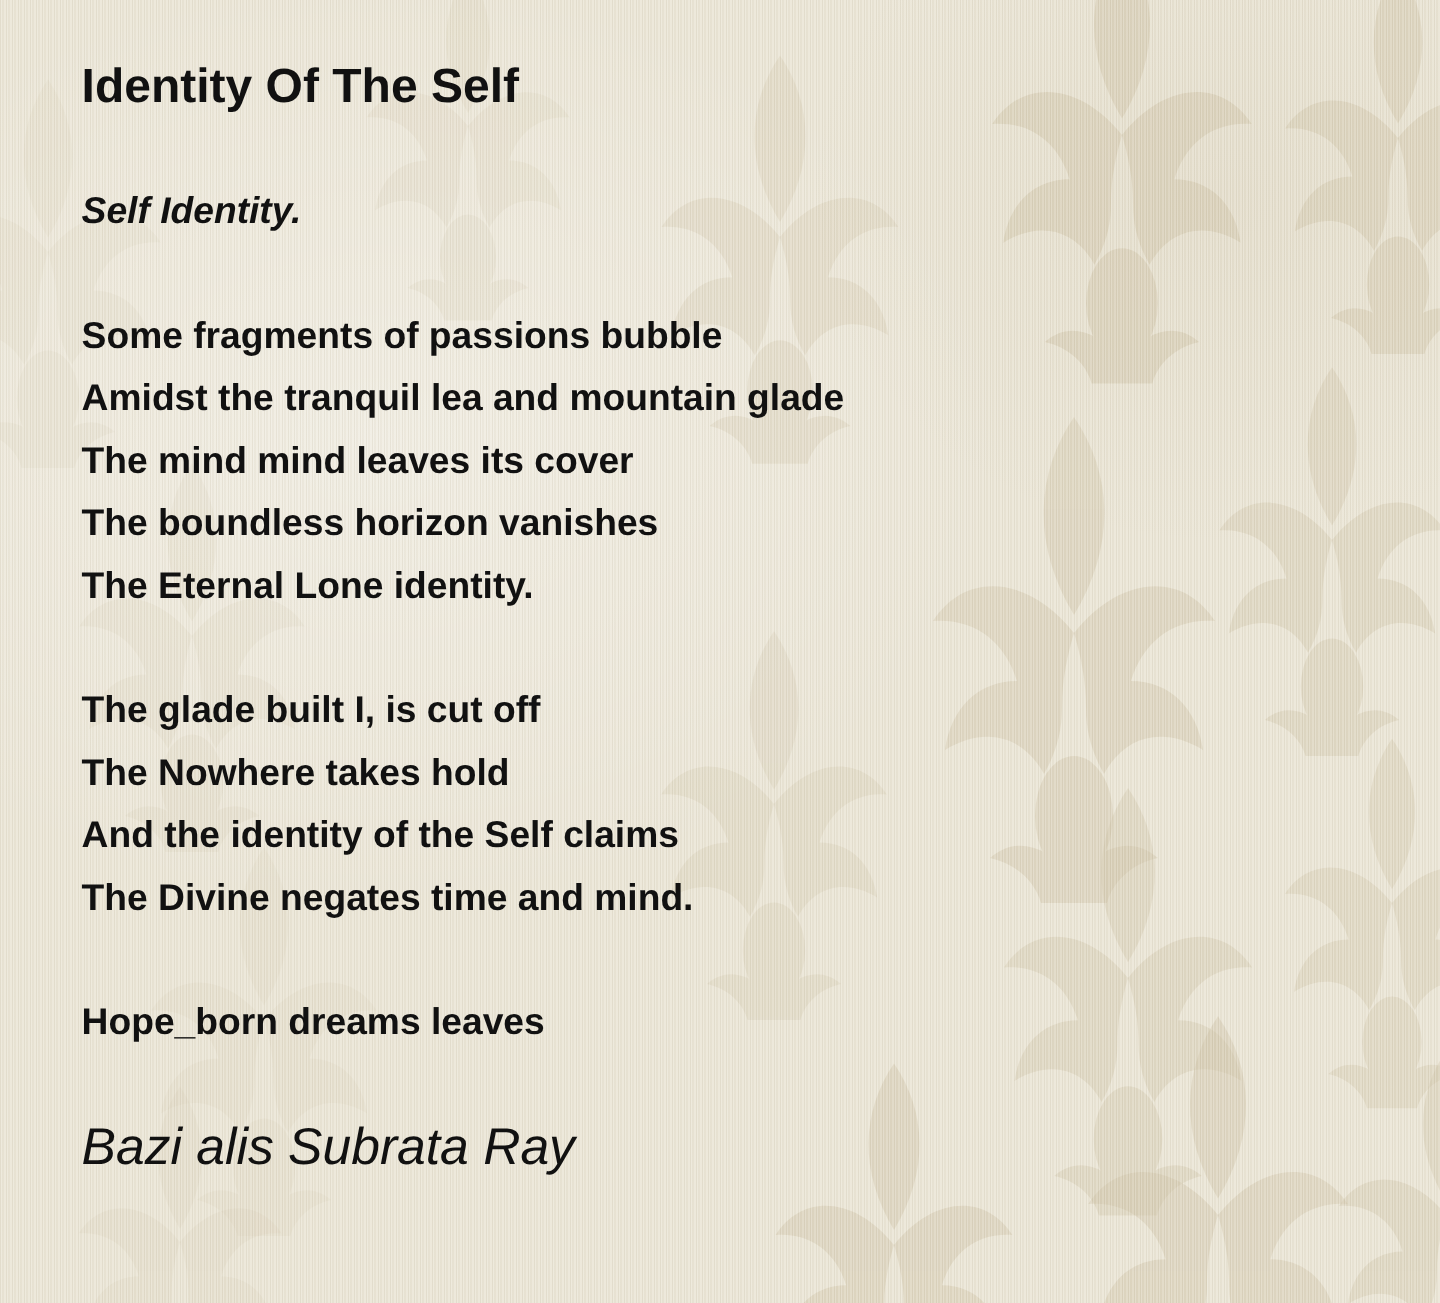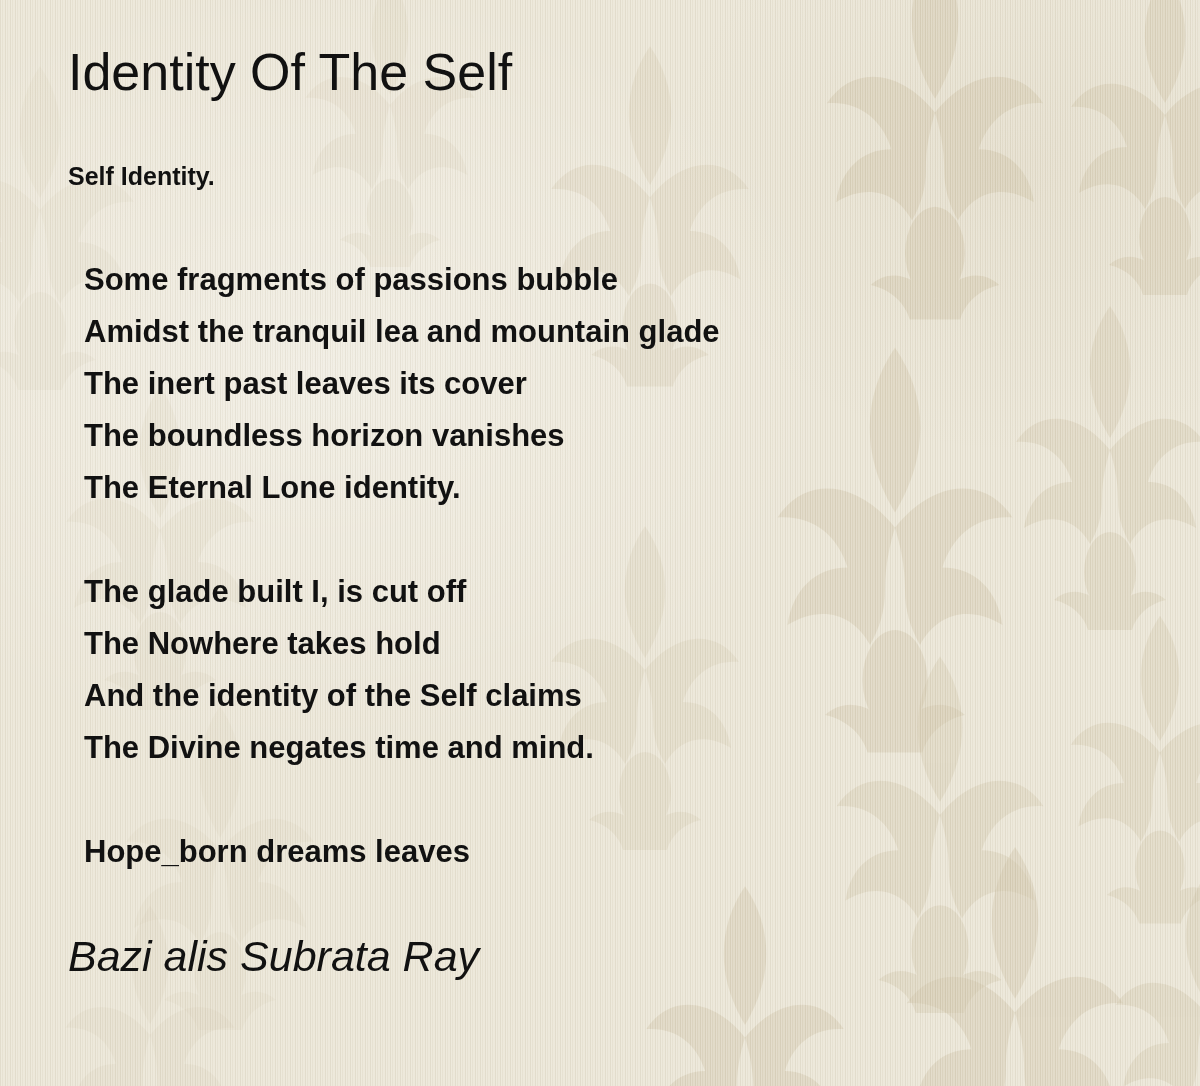--- a/index.html
+++ b/index.html
@@ -31,33 +31,34 @@
       rgba(255,255,255,0.10) 3px, rgba(255,255,255,0.10) 5px);
   }
   .content {
     position: absolute;
     left: 68px;
     top: 0;
     right: 36px;
   }
   .poem-title {
     margin: 46px 0 0 0;
-    font-size: 52px;
+    font-size: 40px;
     line-height: 52px;
-    font-weight: normal;
+    font-weight: bold;
     letter-spacing: 0px;
   }
   .poem-subtitle {
     margin: 52px 0 0 0;
-    font-size: 25px;
+    font-size: 31px;
     line-height: 52px;
     font-weight: bold;
+    font-style: italic;
   }
   .stanza {
-    margin: 52px 0 0 16px;
+    margin: 52px 0 0 0;
   }
   .poem-line {
     font-size: 31px;
     line-height: 52px;
     font-weight: bold;
     white-space: nowrap;
   }
   .poem-author {
     margin: 52px 14px 0 0;
     font-size: 43px;
@@ -103,21 +104,21 @@
 
   <div class="content">
 
     <h1 class="poem-title">Identity Of The Self</h1>
 
     <div class="poem-subtitle">Self Identity.</div>
 
     <div class="stanza">
       <div class="poem-line">Some fragments of passions bubble</div>
       <div class="poem-line">Amidst the tranquil lea and mountain glade</div>
-      <div class="poem-line">The inert past leaves its cover</div>
+      <div class="poem-line">The mind mind leaves its cover</div>
       <div class="poem-line">The boundless horizon vanishes</div>
       <div class="poem-line">The Eternal Lone identity.</div>
     </div>
 
     <div class="stanza">
       <div class="poem-line">The glade built I, is cut off</div>
       <div class="poem-line">The Nowhere takes hold</div>
       <div class="poem-line">And the identity of the Self claims</div>
       <div class="poem-line">The Divine negates time and mind.</div>
     </div>

